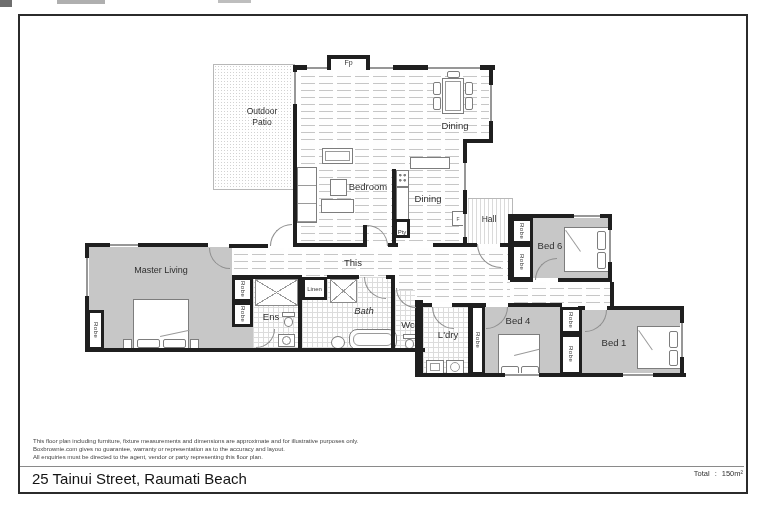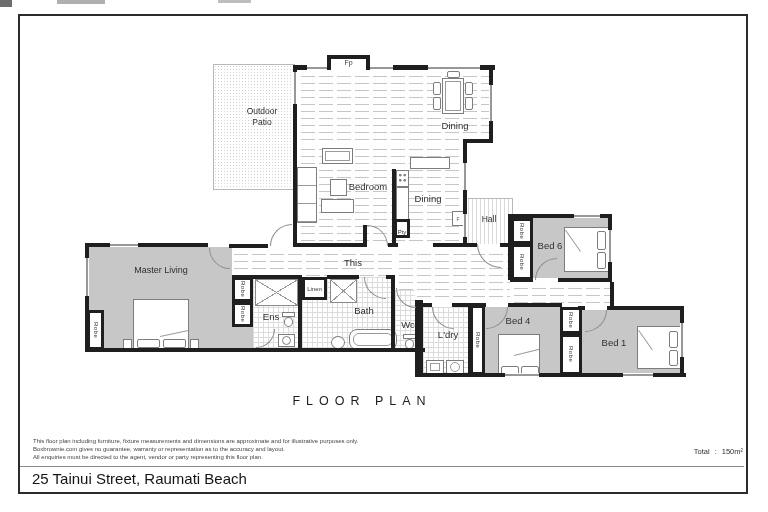--- a/index.html
+++ b/index.html
@@ -55,21 +55,21 @@
                      radial-gradient(circle at 70% 62%,#808080 1px,transparent 1.6px);}
   .fold{position:absolute;border-top:1px solid #9a9a9a;transform-origin:left top;}
   
   .lbl{position:absolute;text-align:center;color:#2f2f2f;}
   .l9{font-size:9.5px;line-height:11px;}
   .l8{font-size:8.5px;line-height:11px;}
   
   #plan-title{position:absolute;left:252px;top:394px;width:220px;text-align:center;
      font-size:12.5px;letter-spacing:6px;color:#1d1d1d;}
   #disclaimer{position:absolute;left:33px;top:438px;width:430px;font-size:6px;line-height:7.8px;color:#444;}
-  #total-line{position:absolute;left:600px;top:447px;width:143px;text-align:right;font-size:7.5px;color:#333;}
+  #total-line{position:absolute;left:600px;top:469px;width:143px;text-align:right;font-size:7.5px;color:#333;}
   #total-line .sep{margin:0 5px;}
   #separator{position:absolute;left:20px;top:466px;width:724px;border-top:1px solid #8a8a8a;}
   #address{position:absolute;left:32px;top:470px;width:600px;font-size:15px;color:#141414;}
 </style>
 </head>
 <body>
 
 <div id="canvas">
 
   <div class="artifact" style="left:0;top:0;width:12px;height:7px;"></div>
@@ -166,21 +166,21 @@
     </div>
 
   <div class="lbl l8" style="left:242px;top:106px;width:40px;">Outdoor Patio</div>
   <div class="lbl l9" style="left:430px;top:120px;width:50px;">Dining</div>
   <div class="lbl l9" style="left:346px;top:181px;width:44px;">Bedroom</div>
   <div class="lbl l9" style="left:404px;top:193px;width:48px;">Dining</div>
   <div class="lbl l8" style="left:466px;top:214px;width:46px;">Hall</div>
   <div class="lbl l9" style="left:333px;top:257px;width:40px;">This</div>
   <div class="lbl" style="left:134px;top:265px;width:54px;font-size:9px;line-height:11px;">Master Living</div>
   <div class="lbl l9" style="left:254px;top:311px;width:34px;">Ens</div>
-  <div class="lbl l9" style="left:342px;top:305px;width:44px;">Bath</div>
+  <div class="lbl l9" style="left:342px;top:305px;width:44px;font-style:italic;">Bath</div>
   <div class="lbl l9" style="left:396px;top:319px;width:24px;">Wc</div>
   <div class="lbl l9" style="left:428px;top:329px;width:40px;">L'dry</div>
   <div class="lbl l9" style="left:496px;top:315px;width:44px;">Bed 4</div>
   <div class="lbl l9" style="left:528px;top:240px;width:44px;">Bed 6</div>
   <div class="lbl l9" style="left:590px;top:337px;width:48px;">Bed 1</div>
 
   <div id="structure">
       <div class="wall" style="left: 293px; top: 65px; width: 14px; height: 5px;"></div>
       <div class="wall" style="left: 393px; top: 65px; width: 35px; height: 5px;"></div>
       <div class="wall" style="left: 480px; top: 65px; width: 15px; height: 5px;"></div>
@@ -272,21 +272,20 @@
         <span>Robe</span>
       </div>
       <div class="robe" style="left: 560px; top: 307px; width: 22px; height: 27px;">
         <span>Robe</span>
       </div>
       <div class="robe" style="left: 560px; top: 334px; width: 22px; height: 41px;">
         <span>Robe</span>
       </div>
     </div>
 
-  <div id="plan-title">FLOOR PLAN</div>
   <div id="disclaimer">
     <div>This floor plan including furniture, fixture measurements and dimensions are approximate and for illustrative purposes only.</div>
     <div>Boxbrownie.com gives no guarantee, warranty or representation as to the accuracy and layout.</div>
     <div>All enquiries must be directed to the agent, vendor or party representing this floor plan.</div>
   </div>
   <div id="total-line">
     <span>Total</span><span class="sep">:</span><span>150m²</span>
   </div>
   <div id="separator"></div>
   <div id="address">25 Tainui Street, Raumati Beach</div>

